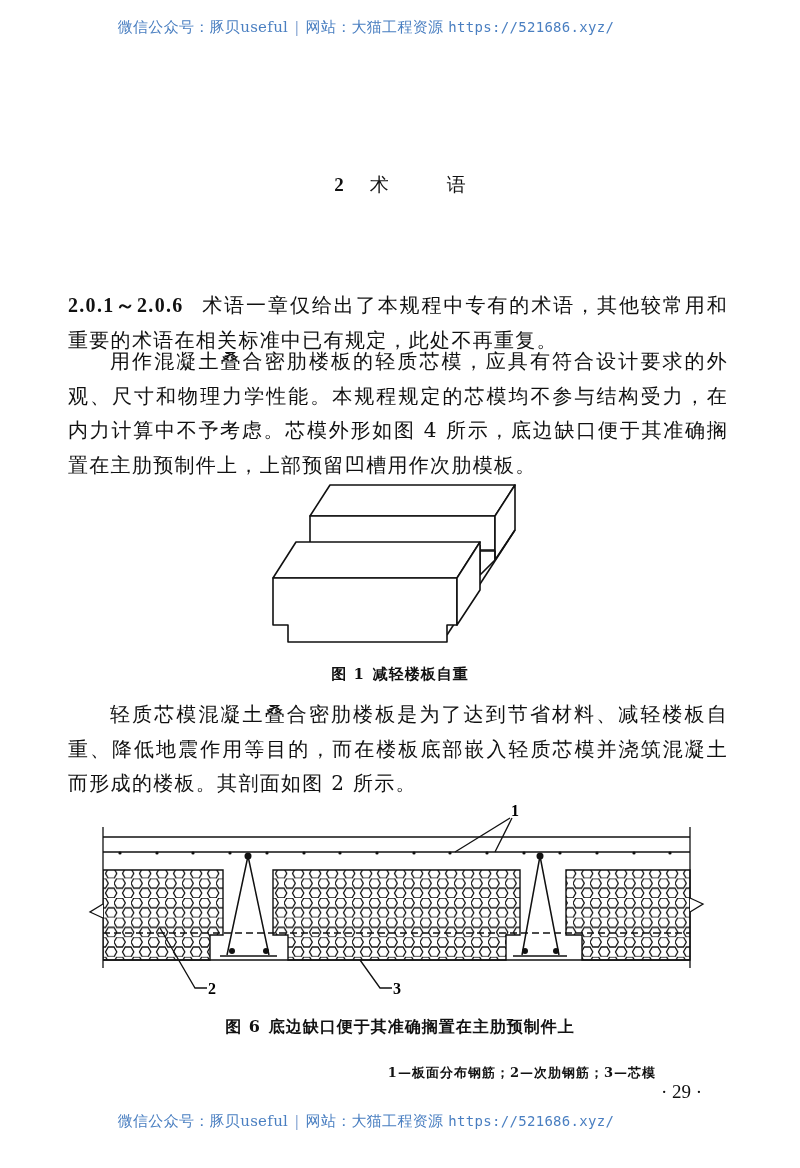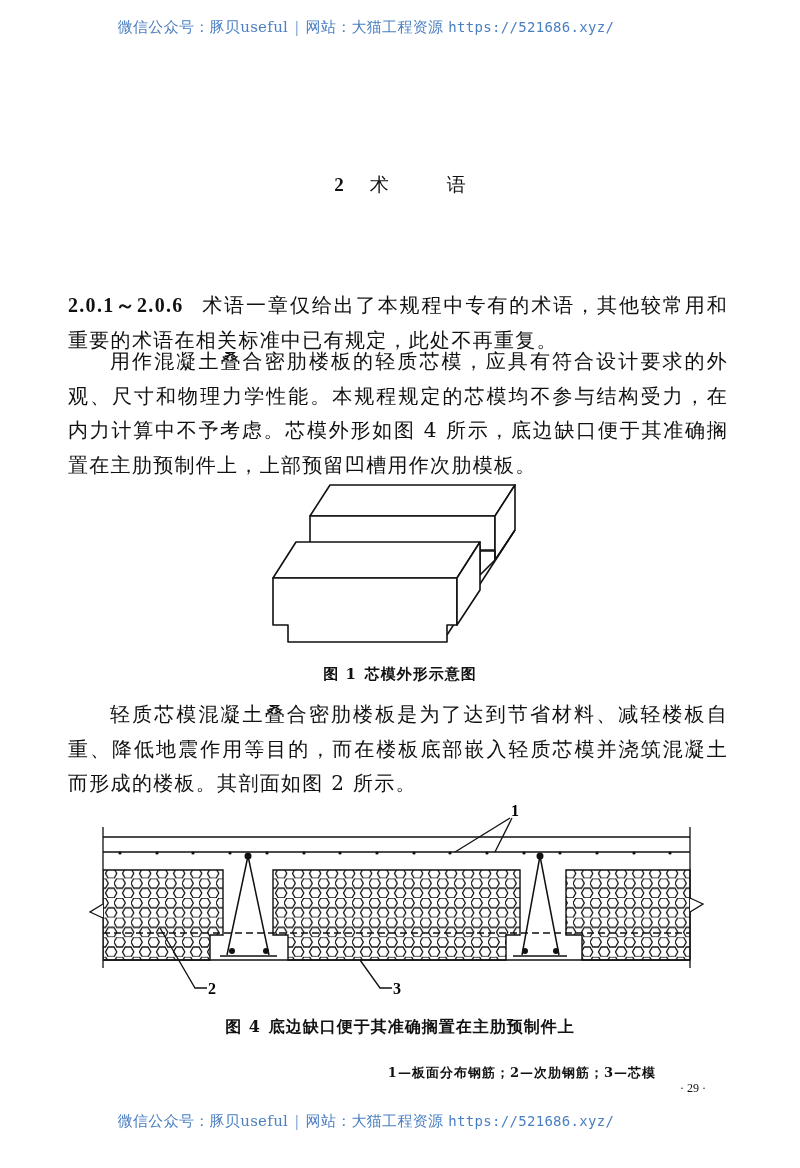--- a/index.html
+++ b/index.html
@@ -21,21 +21,21 @@
   .para .clause { font-weight: bold; font-family: "Liberation Serif", serif; margin-right: 18px; }
   .indent { text-indent: 42px; }
   .p1 { top: 288px; }
   .p2 { top: 344px; }
   .p3 { top: 697px; }
   .caption { position: absolute; left: 0; width: 800px; text-align: center; font-size: 15px; font-weight: bold; letter-spacing: 1px; }
   .caption .fig-no { margin-right: 8px; }
   .cap1 { top: 665px; }
   .cap2 { top: 1017px; font-size: 16px; }
   .legend { position: absolute; top: 1064px; left: 0; width: 656px; text-align: right; font-size: 13px; font-weight: bold; letter-spacing: 1px; }
-  .page-number { position: absolute; top: 1081px; left: 680px; font-size: 12px; font-family: "Liberation Serif", serif; }
+  .page-number { position: absolute; top: 1081px; left: 661px; font-size: 19px; font-family: "Liberation Serif", serif; }
   svg { position: absolute; }
 </style>
 </head>
 <body>
 
 <div class="watermark wm-top">
   <span>微信公众号：豚贝useful</span><span class="sep">|</span><span>网站：大猫工程资源</span>
   <span class="url">https://521686.xyz/</span>
 </div>
 
@@ -64,21 +64,21 @@
 
     <polygon points="13,98 36,62 220,62 197,98"></polygon>
 
     <polygon points="13,98 197,98 197,145 187,145 187,162 28,162 28,145 13,145"></polygon>
 
     <polygon points="197,98 220,62 220,110 197,145"></polygon>
   </g>
 </svg>
 
 <div class="caption cap1">
-  <span class="fig-no">图 1</span><span>芯模外形示意图</span>
+  <span class="fig-no">图 1</span><span>减轻楼板自重</span>
 </div>
 
 <div class="para p3 indent">轻质芯模混凝土叠合密肋楼板是为了达到节省材料、减轻楼板自重、降低地震作用等目的，而在楼板底部嵌入轻质芯模并浇筑混凝土而形成的楼板。其剖面如图 2 所示。</div>
 
 <svg style="left:80px; top:800px;" width="640" height="210" viewBox="0 0 640 210">
   <defs>
     <pattern id="hex" width="17" height="19.6" patternUnits="userSpaceOnUse">
       <g fill="none" stroke="#111" stroke-width="1.3">
         <polygon points="2.8,0 8.5,0 11.3,4.9 8.5,9.8 2.8,9.8 0,4.9"></polygon>
         <polygon points="11.3,9.8 17,9.8 19.8,14.7 17,19.6 11.3,19.6 8.5,14.7"></polygon>
@@ -152,21 +152,21 @@
     <polyline points="415,52 432,18"></polyline>
     <polyline points="80,128 115,188 127,188"></polyline>
     <polyline points="280,160 300,188 312,188"></polyline>
   </g>
   <text x="431" y="16" font-size="16" font-weight="bold" font-family="Liberation Serif, serif">1</text>
   <text x="128" y="194" font-size="16" font-weight="bold" font-family="Liberation Serif, serif">2</text>
   <text x="313" y="194" font-size="16" font-weight="bold" font-family="Liberation Serif, serif">3</text>
 </svg>
 
 <div class="caption cap2">
-  <span class="fig-no">图 4</span><span>底边缺口便于其准确搁置在主肋预制件上</span>
+  <span class="fig-no">图 6</span><span>底边缺口便于其准确搁置在主肋预制件上</span>
 </div>
 <div class="legend">1—板面分布钢筋；2—次肋钢筋；3—芯模</div>
 
 <div class="page-number">· 29 ·</div>
 
 <div class="watermark wm-bottom">
   <span>微信公众号：豚贝useful</span><span class="sep">|</span><span>网站：大猫工程资源</span>
   <span class="url">https://521686.xyz/</span>
 </div>
 

